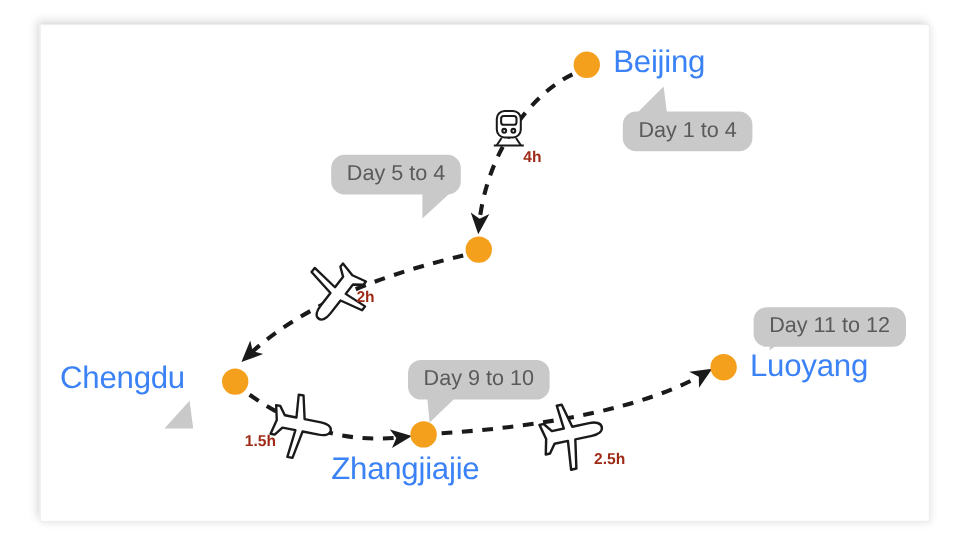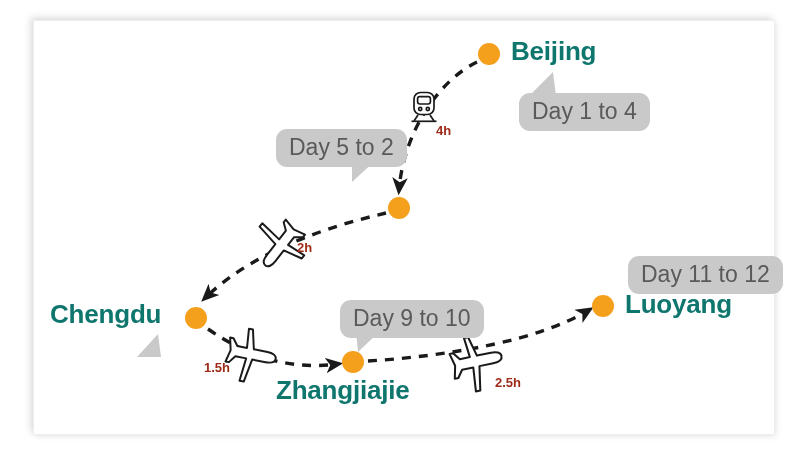--- a/index.html
+++ b/index.html
@@ -36,31 +36,31 @@
     overflow: visible;
   }
   .city-dot {
     position: absolute;
     width: 22px; height: 22px;
     border-radius: 50%;
     background: #F5A01D;
   }
   .city-label {
     position: absolute;
-    color: #0f766e;
+    color: #3b82f6;
     font-size: 26px;
-    font-weight: bold;
+    font-weight: normal;
     white-space: nowrap;
     letter-spacing: -0.2px;
   }
   .bubble {
     position: absolute;
     background: #C9C9C9;
     color: #5a5a5a;
-    font-size: 23px;
+    font-size: 18px;
     border-radius: 11px;
     padding: 6px 13px 7px 13px;
     white-space: nowrap;
     line-height: 1.1;
   }
   .duration {
     position: absolute;
     color: #9E2B18;
     font-size: 13px;
     font-weight: bold;
@@ -147,21 +147,21 @@
 
     <svg class="layer" viewBox="0 0 800 450">
       <polygon points="529,96 556,96 553,72" fill="#C9C9C9"></polygon>
       <polygon points="352,160 376,160 352,182" fill="#C9C9C9"></polygon>
       <polygon points="137,357 161,357 158,334" fill="#C9C9C9"></polygon>
       <polygon points="356,331 380,331 358,352" fill="#C9C9C9"></polygon>
       <polygon points="645,272 669,272 641,292" fill="#C9C9C9"></polygon>
     </svg>
 
     <div class="bubble" style="left:519px; top:93px;">Day 1 to 4</div>
-    <div class="bubble" style="left:276px; top:129px;">Day 5 to 2</div>
+    <div class="bubble" style="left:276px; top:129px;">Day 5 to 4</div>
     <div class="bubble" style="left:340px; top:300px;">Day 9 to 10</div>
     <div class="bubble" style="left:628px; top:256px;">Day 11 to 12</div>
 
     <div class="city-dot" style="left:478px; top:43px;"></div>
     <div class="city-dot" style="left:388px; top:197px;"></div>
     <div class="city-dot" style="left:185px; top:307px;"></div>
     <div class="city-dot" style="left:342px; top:351px;"></div>
     <div class="city-dot" style="left:592px; top:295px;"></div>
 
     <div class="city-label" style="left:511px; top:36px;">Beijing</div>

